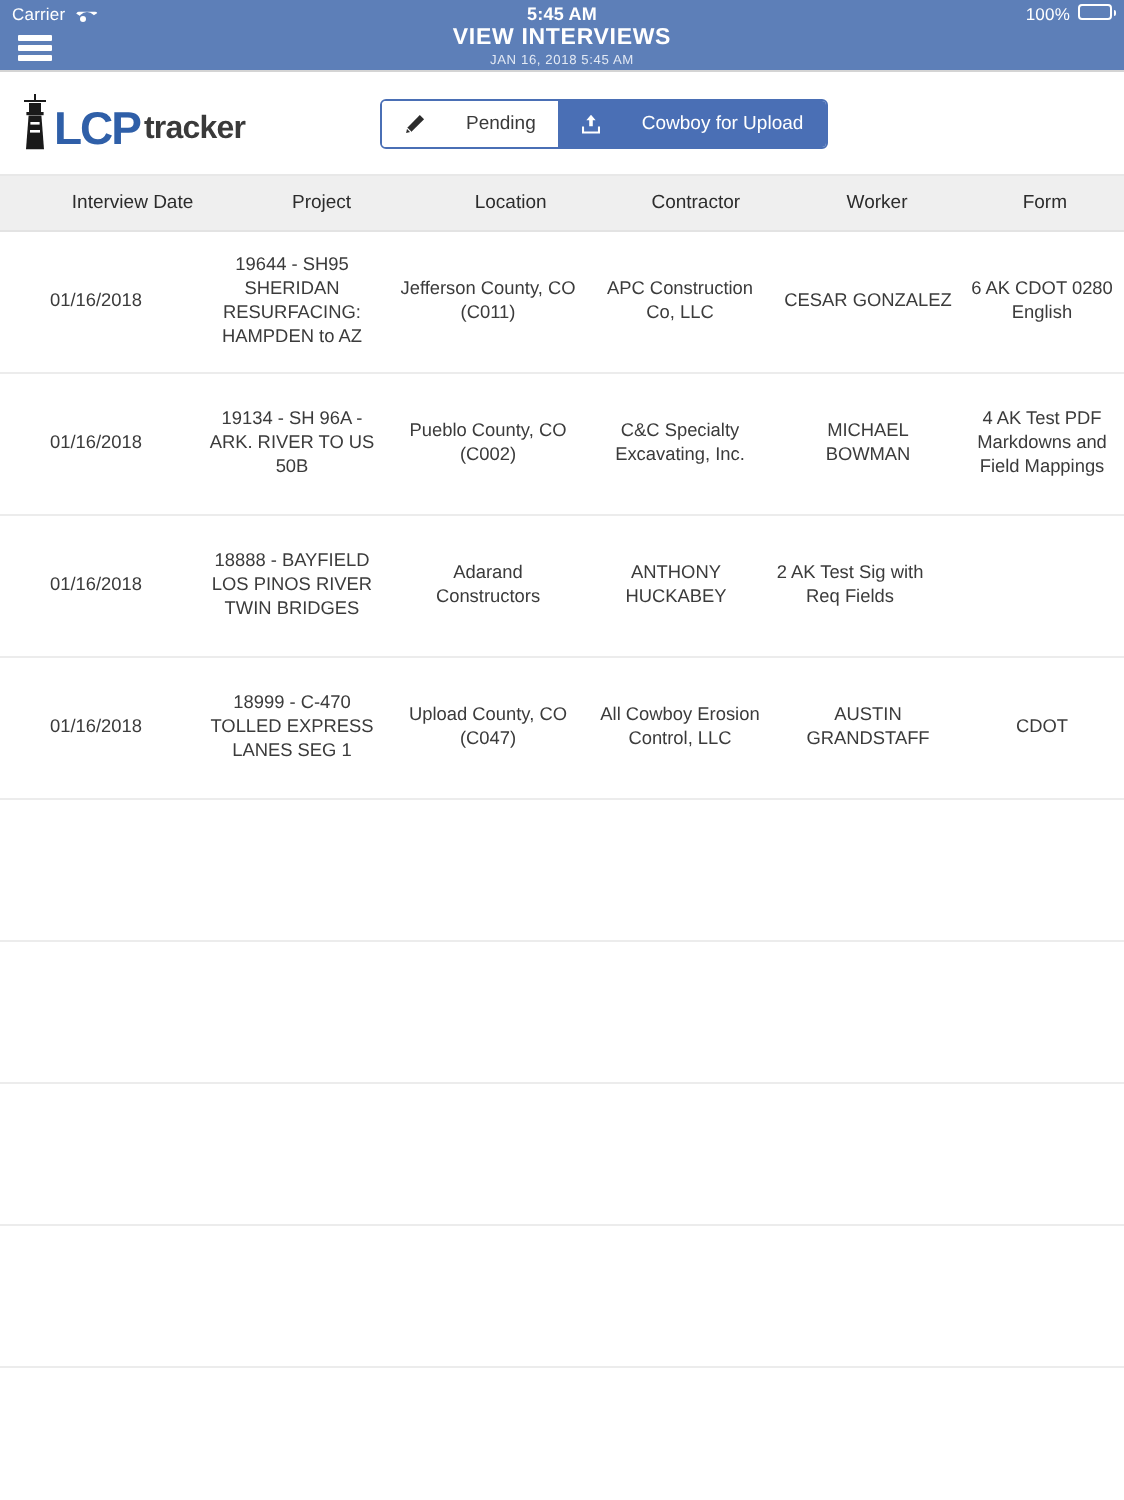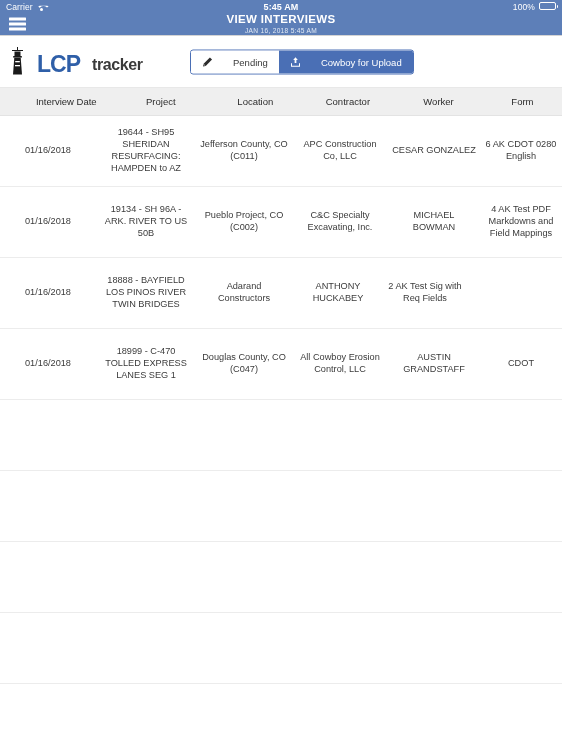--- a/index.html
+++ b/index.html
@@ -104,21 +104,21 @@
     background: #ffffff;
     display: flex;
     align-items: center;
     padding: 0 10px;
     border-bottom: 1px solid #e8e8e8;
     position: relative;
   }
   .logo {
     display: flex;
     align-items: flex-end;
-    gap: 12px;
+    gap: 2px;
     height: 26px;
   }
   .lighthouse {
     width: 15px;
     height: 28px;
     position: relative;
     flex: 0 0 auto;
   }
   .logo-text {
     font-size: 23px;
@@ -281,38 +281,38 @@
     <div class="td c1">19644 - SH95 SHERIDAN RESURFACING: HAMPDEN to AZ</div>
     <div class="td c2">Jefferson County, CO (C011)</div>
     <div class="td c3">APC Construction Co, LLC</div>
     <div class="td c4">CESAR GONZALEZ</div>
     <div class="td c5">6 AK CDOT 0280 English</div>
   </div>
 
   <div class="tr">
     <div class="td c0">01/16/2018</div>
     <div class="td c1">19134 - SH 96A - ARK. RIVER TO US 50B</div>
-    <div class="td c2">Pueblo Project, CO (C002)</div>
+    <div class="td c2">Pueblo County, CO (C002)</div>
     <div class="td c3">C&amp;C Specialty Excavating, Inc.</div>
     <div class="td c4">MICHAEL BOWMAN</div>
     <div class="td c5">4 AK Test PDF Markdowns and Field Mappings</div>
   </div>
 
   <div class="tr">
     <div class="td c0">01/16/2018</div>
     <div class="td c1">18888 - BAYFIELD LOS PINOS RIVER TWIN BRIDGES</div>
     <div class="td c3">Adarand Constructors</div>
     <div class="td c4">ANTHONY HUCKABEY</div>
     <div class="td c5">2 AK Test Sig with Req Fields</div>
   </div>
 
   <div class="tr">
     <div class="td c0">01/16/2018</div>
     <div class="td c1">18999 - C-470 TOLLED EXPRESS LANES SEG 1</div>
-    <div class="td c2">Douglas County, CO (C047)</div>
+    <div class="td c2">Upload County, CO (C047)</div>
     <div class="td c3">All Cowboy Erosion Control, LLC</div>
     <div class="td c4">AUSTIN GRANDSTAFF</div>
     <div class="td c5">CDOT</div>
   </div>
 
   <div class="tr empty"></div>
   <div class="tr empty"></div>
   <div class="tr empty"></div>
   <div class="tr empty"></div>
   <div class="tr empty"></div>

